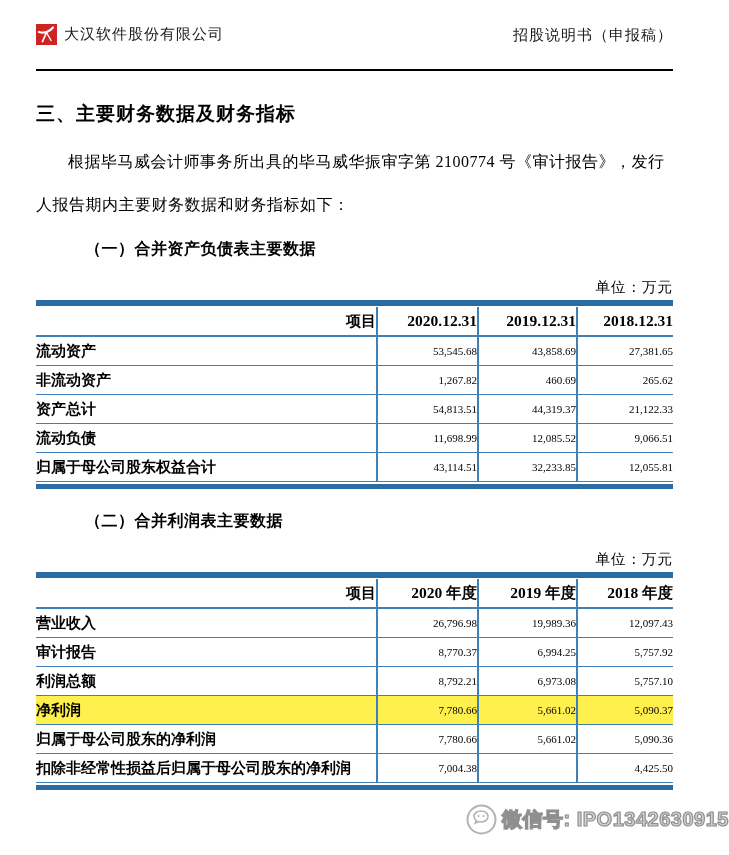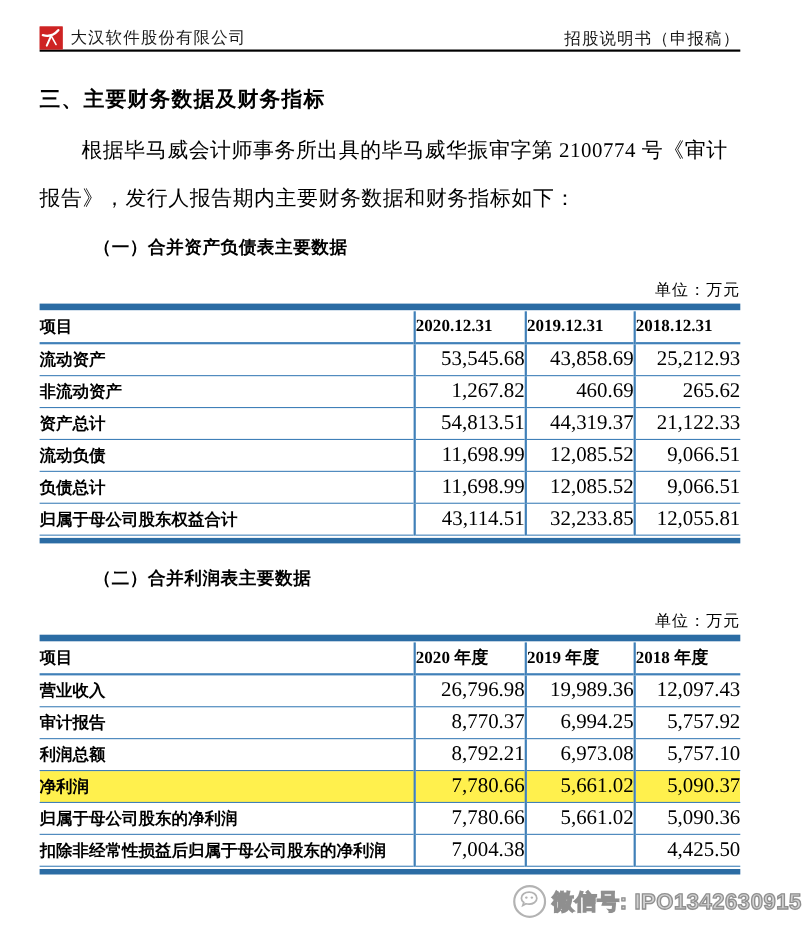--- a/index.html
+++ b/index.html
@@ -7,52 +7,52 @@
     --table-line:#4080B8;
     --highlight:#FFF04D;
     --logo-red:#CE2323;
   }
   html,body{margin:0;padding:0;background:#fff;}
   .page{position:relative;width:729px;height:855px;background:#fff;overflow:hidden;
         font-family:"Liberation Serif","DejaVu Serif",serif;color:#000;}
 
   
   .hdr{display:flex;justify-content:space-between;align-items:flex-end;
-       margin:24px 56px 0 36px;padding-bottom:0;border-bottom:2px solid #000;}
+       margin:24px 56px 0 36px;padding-bottom:24px;border-bottom:2px solid #000;}
   .hdr-left{display:flex;align-items:center;gap:7px;}
   .logo{width:21px;height:21px;background:var(--logo-red);display:inline-flex;
         align-items:center;justify-content:center;flex:0 0 auto;}
   .hdr-txt{font-size:15px;color:#1a1a1a;letter-spacing:1px;}
 
   
   .h1{margin:30px 56px 0 36px;font-family:"Liberation Sans","DejaVu Sans",sans-serif;
       font-weight:bold;font-size:19px;letter-spacing:1px;}
-  .para{margin:13px 56px 0 36px;font-size:19px;line-height:43px;text-indent:2em;
+  .para{margin:13px 56px 0 36px;font-size:16px;line-height:43px;text-indent:2em;
         letter-spacing:0.5px;}
   .h2{margin:13px 56px 0 85px;font-family:"Liberation Sans","DejaVu Sans",sans-serif;
       font-weight:bold;font-size:16px;letter-spacing:0.5px;}
   .unit{margin:18px 56px 3px 36px;text-align:right;font-size:14.5px;letter-spacing:1px;}
 
   
   .tablewrap{margin:0 56px 0 36px;}
   .tablewrap::before{content:"";display:block;height:6px;background:var(--table-bar);
                      margin-bottom:1px;}
   .tablewrap::after{content:"";display:block;height:5px;background:var(--table-bar);
                     margin-top:2px;}
   table.fin{width:637px;border-collapse:collapse;table-layout:fixed;}
   table.fin th,table.fin td{height:28px;padding:0;vertical-align:middle;overflow:hidden;
                             white-space:nowrap;}
-  table.fin th{font-size:15.5px;font-weight:bold;text-align:left;}
+  table.fin th{font-size:15.5px;font-weight:bold;text-align:right;}
   table.fin th.c0{font-family:"Liberation Sans","DejaVu Sans",sans-serif;font-size:15px;}
   table.fin thead tr{border-bottom:2px solid var(--table-line);}
   table.fin tbody tr{border-bottom:1.5px solid var(--table-line);}
   table.fin th + th, table.fin td + td{border-left:2px solid var(--table-line);}
   td.lbl{font-family:"Liberation Sans","DejaVu Sans",sans-serif;font-weight:bold;
          font-size:15px;text-align:left;padding-left:9px;}
-  td.num{font-size:19px;text-align:right;padding-right:9px;}
+  td.num{font-size:11px;text-align:right;padding-right:9px;}
   tr.bold-row td.num{font-weight:bold;}
   tr.hl td{background:var(--highlight);background-clip:padding-box;}
 
   
   .watermark{position:absolute;left:466px;top:804px;display:flex;align-items:center;
              gap:5px;pointer-events:none;}
   .wm-icon{width:31px;height:31px;flex:0 0 auto;opacity:0.75;}
   .wm-text{font-family:"Liberation Sans","DejaVu Sans",sans-serif;font-weight:bold;
            font-size:20px;color:rgba(255,255,255,0.55);-webkit-text-stroke:1.2px #8f8f8f;
            text-shadow:0 0 1px #9a9a9a;letter-spacing:0.5px;white-space:nowrap;}
@@ -96,42 +96,36 @@
             <th class="">2020.12.31</th>
             <th class="">2019.12.31</th>
             <th class="">2018.12.31</th>
           </tr>
         </thead>
         <tbody>
           <tr>
             <td class="lbl">流动资产</td>
             <td class="num">53,545.68</td>
             <td class="num">43,858.69</td>
-            <td class="num">25,212.93</td>
+            <td class="num">27,381.65</td>
           </tr>
           <tr>
             <td class="lbl">非流动资产</td>
             <td class="num">1,267.82</td>
             <td class="num">460.69</td>
             <td class="num">265.62</td>
           </tr>
           <tr>
             <td class="lbl">资产总计</td>
             <td class="num">54,813.51</td>
             <td class="num">44,319.37</td>
             <td class="num">21,122.33</td>
           </tr>
           <tr>
             <td class="lbl">流动负债</td>
-            <td class="num">11,698.99</td>
-            <td class="num">12,085.52</td>
-            <td class="num">9,066.51</td>
-          </tr>
-          <tr>
-            <td class="lbl">负债总计</td>
             <td class="num">11,698.99</td>
             <td class="num">12,085.52</td>
             <td class="num">9,066.51</td>
           </tr>
           <tr>
             <td class="lbl">归属于母公司股东权益合计</td>
             <td class="num">43,114.51</td>
             <td class="num">32,233.85</td>
             <td class="num">12,055.81</td>
           </tr>

